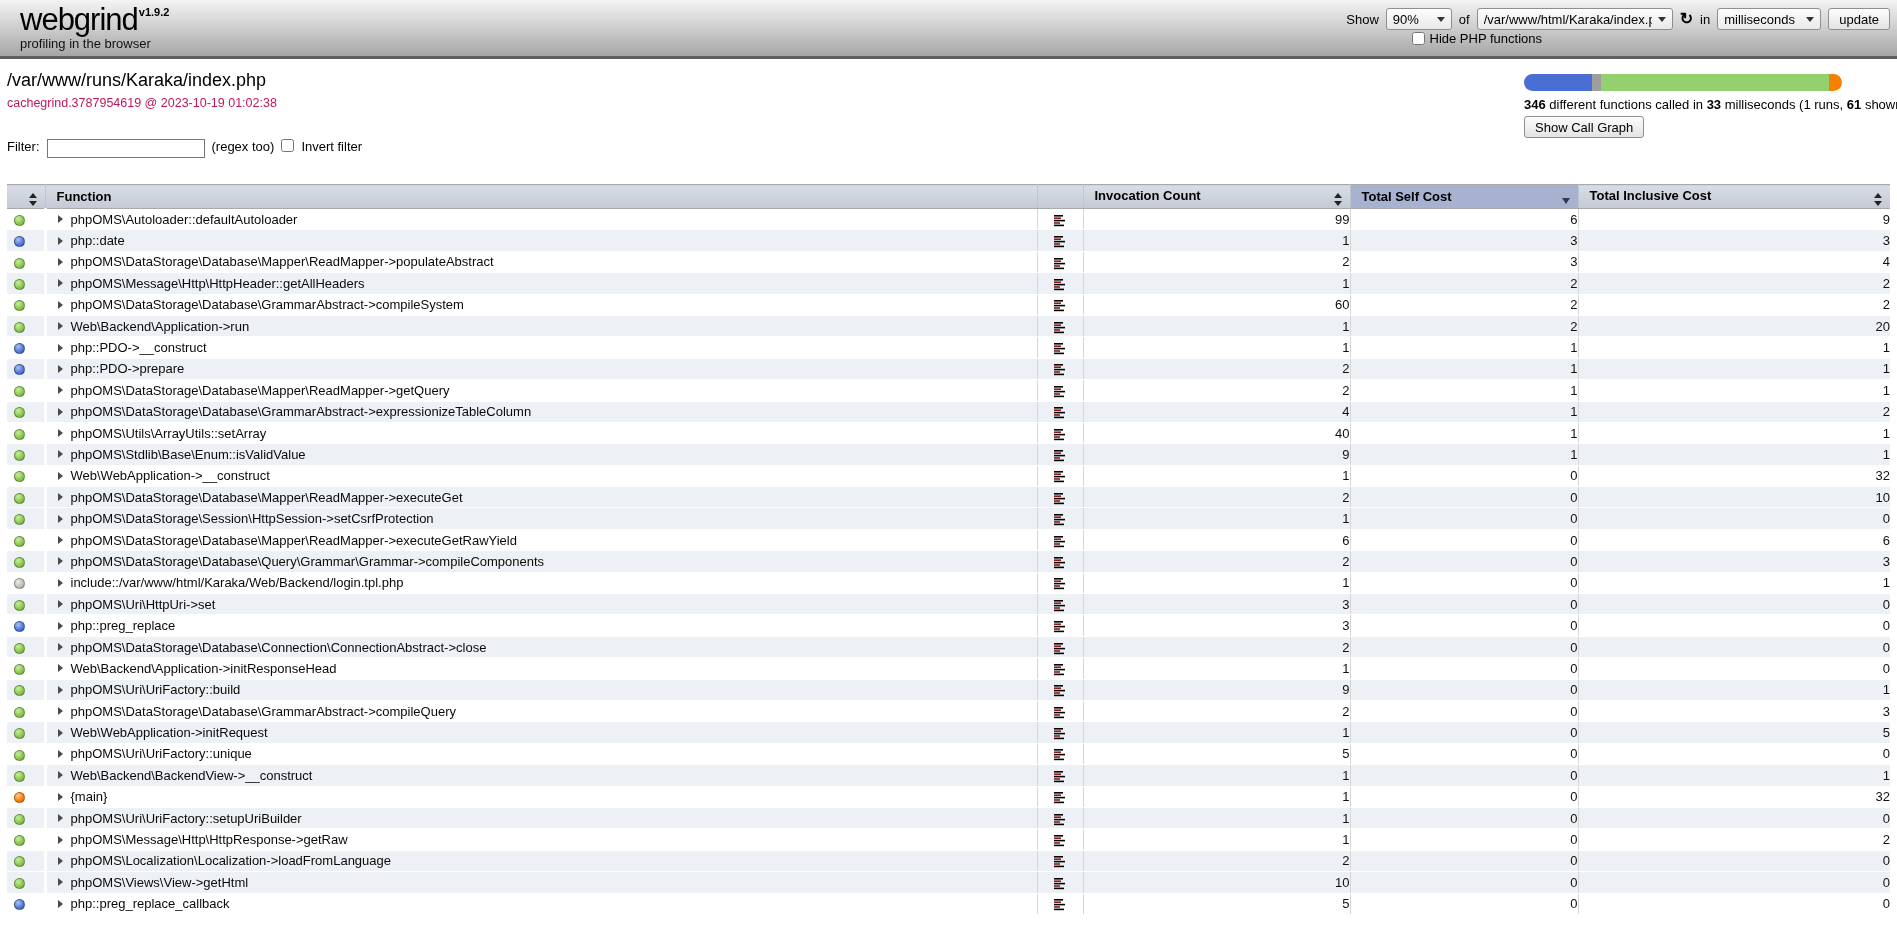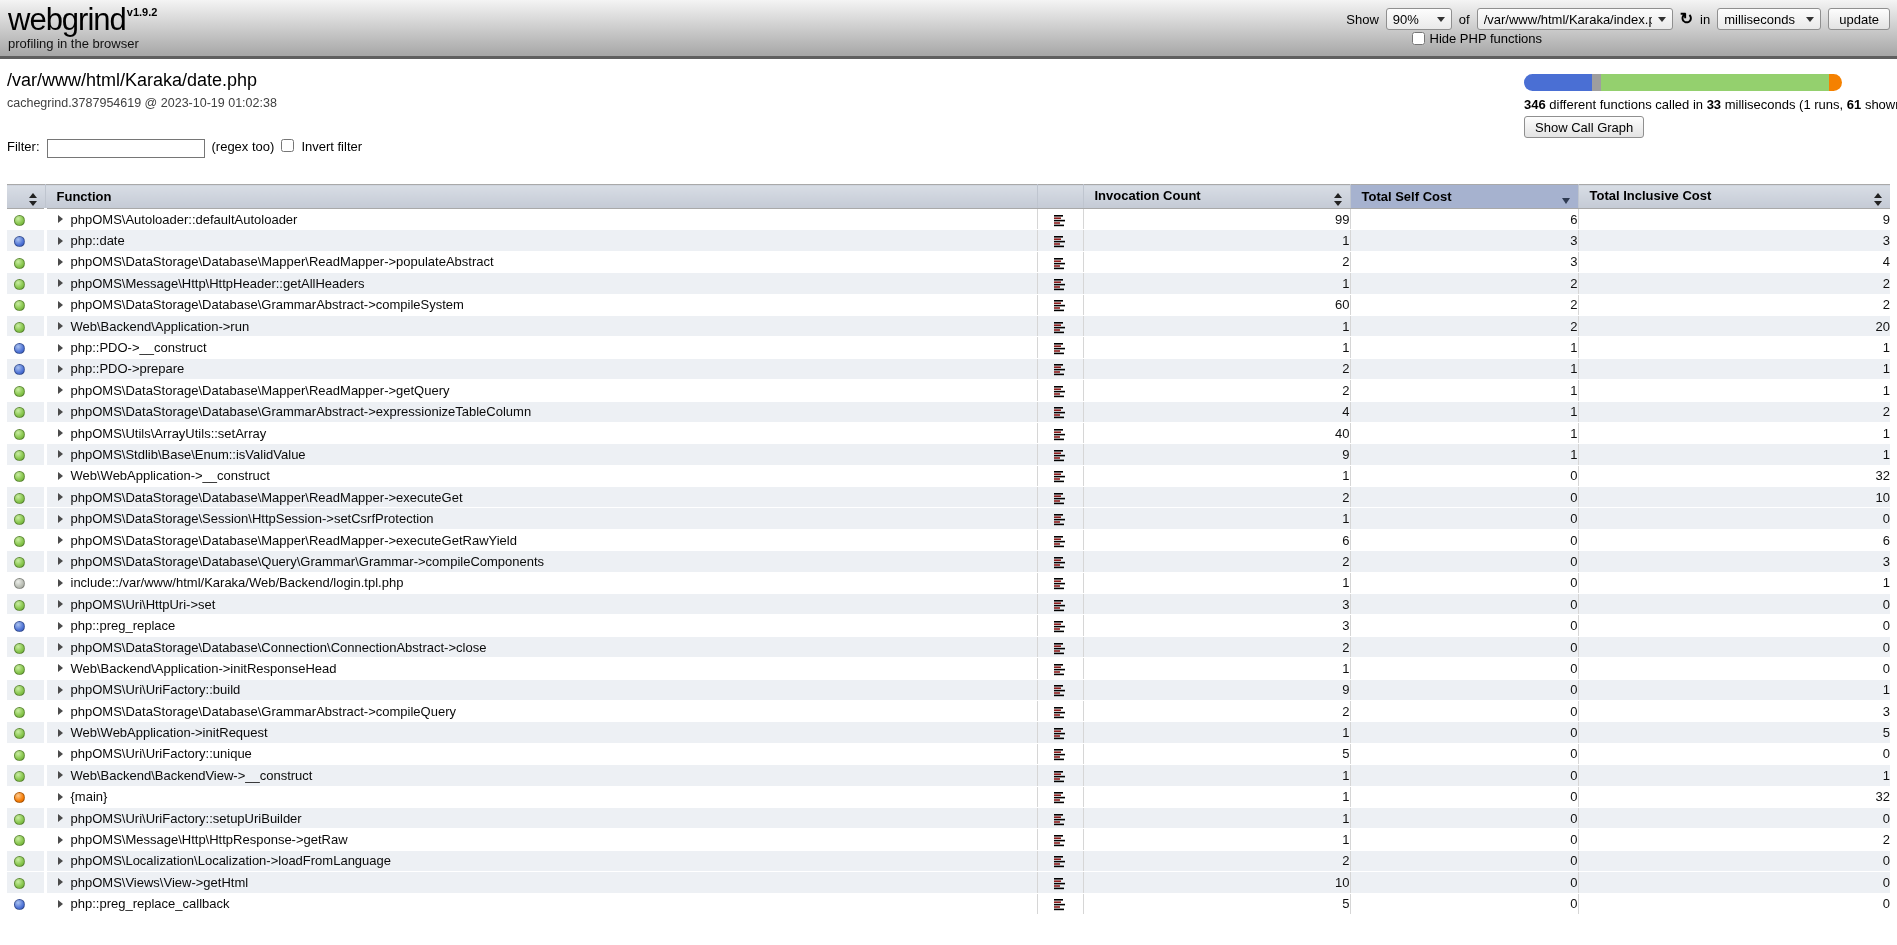--- a/index.html
+++ b/index.html
@@ -11,21 +11,21 @@
     color:#000;
     position:relative;
   }
 
   
   .topbar {
     position:relative; height:59px;
     background:linear-gradient(#f4f4f4, #a6a6a6);
     border-bottom:3px solid #5f5f5f;
   }
-  .logo-block { position:absolute; left:8px; top:2px; }
+  .logo-block { position:absolute; left:20px; top:2px; }
   .logo { font-size:31px; letter-spacing:-1px; color:#000; }
   .logo-version { font-size:11px; font-weight:bold; vertical-align:14px; margin-left:1px; }
   .tagline { font-size:13px; margin-top:-2px; color:#111; }
 
   .controls {
     position:absolute; top:8px; right:7px;
     display:flex; align-items:center; gap:7px; font-size:13px;
   }
   .selwrap { position:relative; display:inline-block; }
   .selwrap select {
@@ -54,21 +54,21 @@
   }
   .hidephp {
     position:absolute; top:31px; right:355px;
     display:flex; align-items:center; gap:5px; font-size:13px;
   }
   .hidephp input { margin:0; width:13px; height:13px; }
 
   
   .run-title { position:absolute; left:7px; top:70px; }
   .run-title h1 { margin:0; font-size:18px; font-weight:400; }
-  .run-sub { font-size:12.5px; color:#404040; margin-top:5px; }
+  .run-sub { font-size:12.5px; color:#be185d; margin-top:5px; }
 
   
   .run-info { position:absolute; left:1524px; top:74px; width:366px; }
   .cost-bar {
     width:318px; height:17px; border-radius:9px; overflow:hidden;
     display:flex;
   }
   .cost-bar .seg { height:100%; }
   .summary-line { text-align:right; font-size:13px; margin-top:6px; white-space:nowrap; }
   .btn-callgraph { margin-top:4px; }
@@ -179,21 +179,21 @@
     <button class="btn">update</button>
   </div>
 
   <div class="hidephp">
     <input type="checkbox" style="">
     <span>Hide PHP functions</span>
   </div>
 </div>
 
 <div class="run-title">
-  <h1>/var/www/html/Karaka/date.php</h1>
+  <h1>/var/www/runs/Karaka/index.php</h1>
   <div class="run-sub">cachegrind.3787954619 @ 2023-10-19 01:02:38</div>
 </div>
 
 <div class="run-info">
   <div class="cost-bar" id="cost-bar">
       <div class="seg" style="width: 21.5%; background: rgb(74, 111, 212);"></div>
       <div class="seg" style="width: 2.8%; background: rgb(158, 158, 158);"></div>
       <div class="seg" style="width: 71.7%; background: rgb(148, 208, 110);"></div>
       <div class="seg" style="width: 4%; background: rgb(245, 129, 0);"></div>
     </div>

